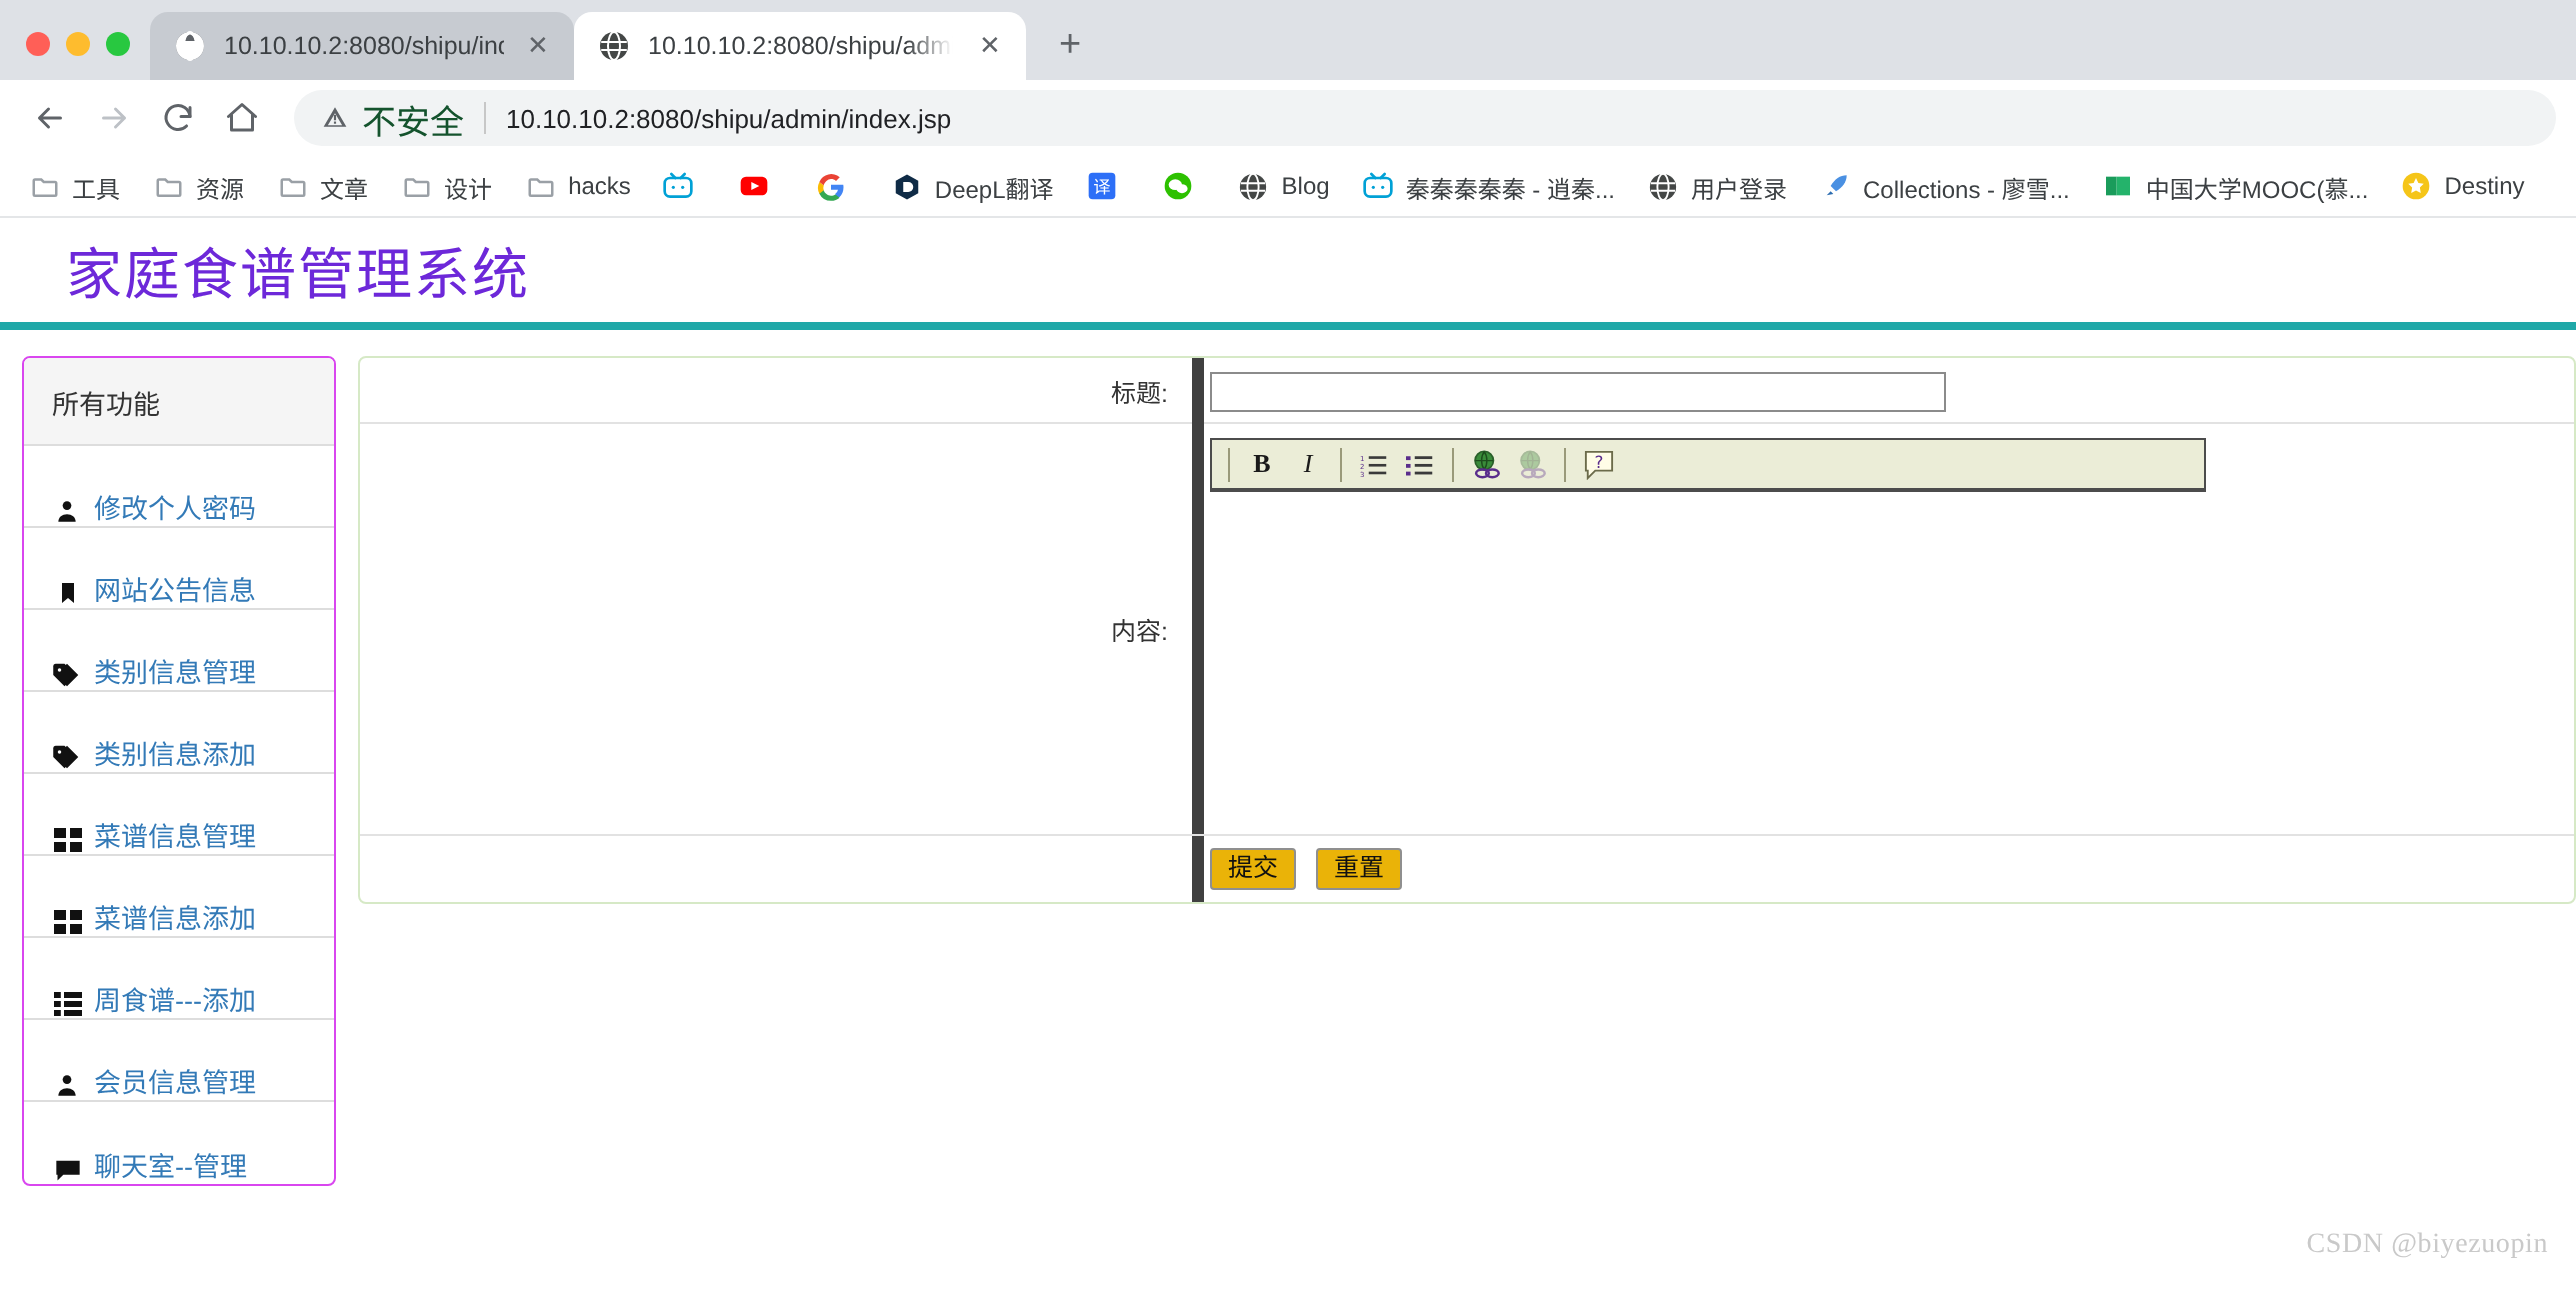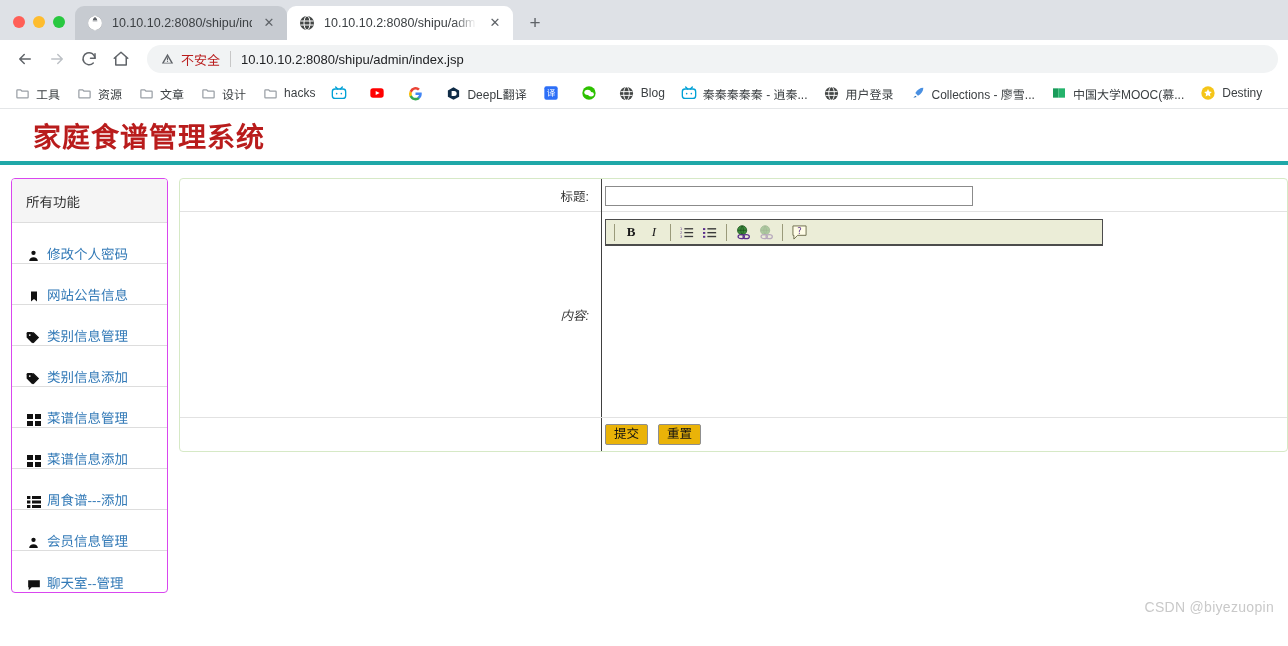--- a/index.html
+++ b/index.html
@@ -42,39 +42,39 @@
   .toolbar{height:38px;background:#ffffff;display:flex;align-items:center;
     padding:0 10px;gap:2px;}
   .navbtn{width:30px;height:30px;display:flex;align-items:center;justify-content:center;
     color:#5f6368;}
   .navbtn.disabled{color:#bdc1c6;}
   .omnibox{
     flex:1;height:28px;margin-left:9px;background:#f1f3f4;border-radius:14px;
     display:flex;align-items:center;padding:0 14px;gap:7px;font-size:13px;color:#202124;
   }
   .omnibox .warn-tri{color:#5f6368;font-size:12px;line-height:1;}
-  .omnibox .notsecure{color:#b91c1c;font-size:13px;}
+  .omnibox .notsecure{color:#14532d;font-size:17px;}
   .omnibox .divider{width:1px;height:16px;background:#c7c7c7;margin:0 3px;}
   .omnibox .url{color:#202124;font-size:13px;}
 
   .bookmarks{height:30px;background:#ffffff;display:flex;align-items:center;
     padding:0 6px;gap:0;overflow:hidden;border-bottom:1px solid #e4e6e8;}
   .bm{display:flex;align-items:center;gap:6px;padding:3px 8px;border-radius:4px;
     font-size:12px;color:#3c4043;white-space:nowrap;flex:none;}
   .bm .bmicon{width:16px;height:16px;flex:none;display:flex;align-items:center;
     justify-content:center;}
   .bm .bmlabel{font-size:12px;color:#3c4043;}
 
   
   #page{width:1288px;height:528px;background:#fff;position:relative;overflow:hidden;}
   .site-header{
     height:56px;border-bottom:4px solid #1fa8a8;display:flex;align-items:center;
     padding-left:33px;box-sizing:border-box;
   }
-  .site-title{font-size:28px;color:#b91c1c;font-weight:700;letter-spacing:1px;
+  .site-title{font-size:28px;color:#6d28d9;font-weight:400;letter-spacing:1px;
     font-family:"DejaVu Sans","Liberation Sans",sans-serif;}
 
   .layout{display:flex;align-items:flex-start;padding:13px 0 0 11px;}
 
   
   .sidebar{width:157px;flex:none;border:1px solid #d946ef;border-radius:4px;
     background:#fff;overflow:hidden;box-sizing:border-box;}
   .sb-head{height:43px;background:#f5f5f5;border-bottom:1px solid #dddddd;
     display:flex;align-items:center;padding-left:14px;font-size:13.5px;color:#333;}
   .sb-item{height:41px;border-bottom:1px solid #dddddd;display:flex;align-items:flex-end;
@@ -84,55 +84,55 @@
     justify-content:center;color:#111;}
   .sb-label{font-size:13.5px;color:#337ab7;}
 
   
   .panel{margin-left:11px;flex:1;border:1px solid #d6e9c6;border-radius:4px;
     background:#fff;box-sizing:border-box;min-width:0;}
   .panel-head{height:28px;background:#e9f4e4;border-bottom:1px solid #d6e9c6;
     display:flex;align-items:center;padding-left:11px;font-size:12.5px;color:#333;}
   .frow{display:flex;border-bottom:1px solid #e2e2e2;box-sizing:border-box;}
   .frow:last-child{border-bottom:none;}
-  .fcell-label{width:422px;flex:none;border-right:1px solid #404040;
+  .fcell-label{width:422px;flex:none;border-right:6px solid #404040;
     display:flex;align-items:flex-start;justify-content:flex-end;
     box-sizing:border-box;}
   .fcell-label span{font-size:12.5px;color:#333;padding:8px 12px 0 0;}
   .fcell-field{flex:1;padding:7px 0 7px 3px;box-sizing:border-box;min-width:0;}
   .row-title{height:33px;}
   .row-title .fcell-label{height:33px;align-items:center;}
   .row-title .fcell-label span{padding:0 12px 0 0;}
   .title-input{width:368px;height:20px;border:1px solid #8b8b8b;background:#fff;
     font-size:12px;padding:1px 3px;box-sizing:border-box;outline:none;
     font-family:"Liberation Sans",sans-serif;}
 
-  .row-content .fcell-label{height:205px;align-items:center;font-style:italic;}
+  .row-content .fcell-label{height:205px;align-items:center;}
   .row-content .fcell-label span{padding:0 12px 0 0;}
 
   .editor{width:498px;border:1px solid #4c4c4c;box-sizing:border-box;background:#fff;}
   .editor-toolbar{height:25px;background:#ebedd7;border-bottom:1px solid #4c4c4c;
     display:flex;align-items:center;padding:0 4px;gap:1px;box-sizing:border-box;}
   .tb-btn{width:22px;height:21px;display:flex;align-items:center;justify-content:center;
     font-size:13px;color:#1a1a1a;}
   .tb-sep{width:1px;height:17px;background:#9a9a7a;margin:0 4px;}
   .editor-body{height:180px;padding:7px 8px;font-size:12.5px;color:#111;
     background:#fff;box-sizing:border-box;}
 
   .row-buttons{height:33px;}
   .row-buttons .fcell-label{height:33px;}
   .row-buttons .fcell-field{padding:0;display:flex;align-items:center;gap:10px;
     padding-left:3px;}
   .btn{height:21px;min-width:38px;padding:0 8px;background:#eab308;
     border:1px solid #8f8f8f;border-radius:2px;font-size:12.5px;color:#111;
     font-family:"Liberation Sans",sans-serif;cursor:default;line-height:19px;
     box-sizing:border-box;text-align:center;}
 
-  .watermark{position:absolute;right:14px;bottom:22px;font-size:14px;color:#c9c9c9;
-    letter-spacing:.3px;}
+  .watermark{position:absolute;right:14px;bottom:6px;font-size:14px;color:#c9c9c9;
+    letter-spacing:.3px;font-family:Liberation Serif, serif;}
 </style>
 </head>
 <body>
 
 <div id="browser">
 
   <div class="tabstrip">
     <div class="traffic">
       <span class="dot red"></span>
       <span class="dot yellow"></span>

